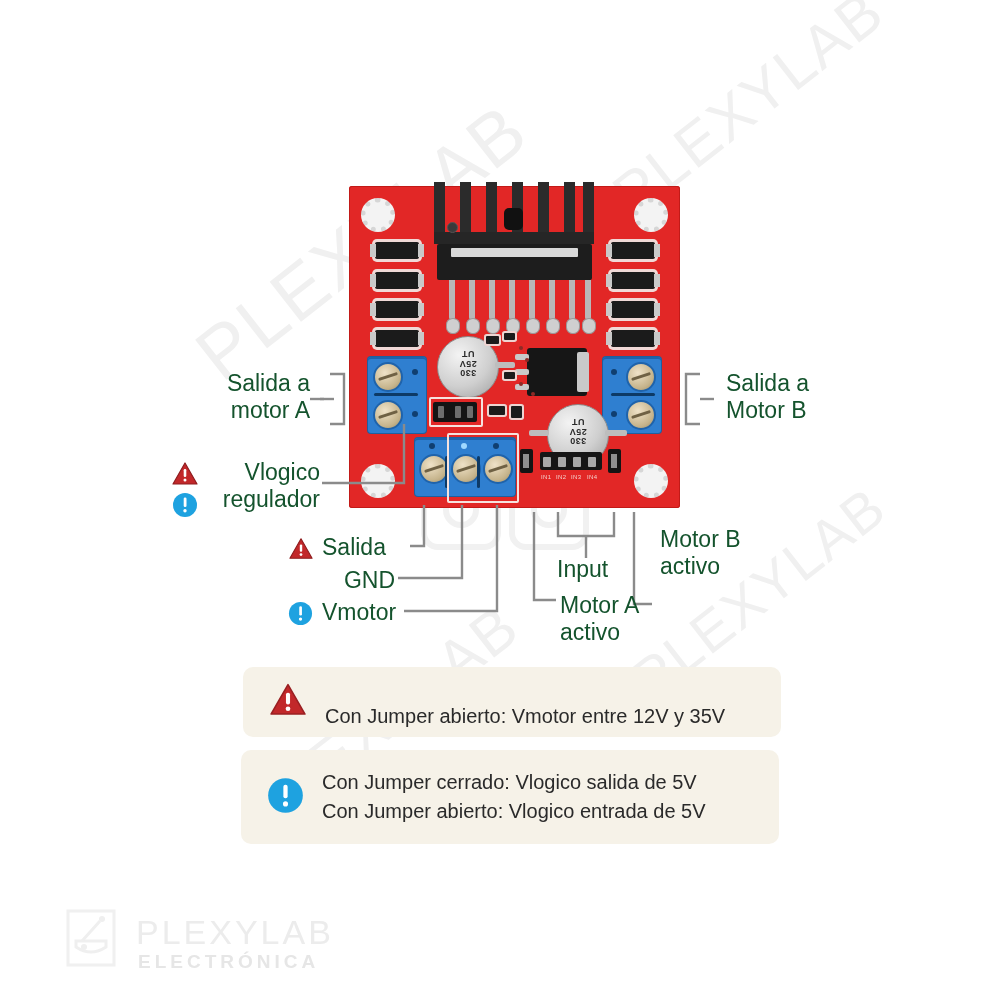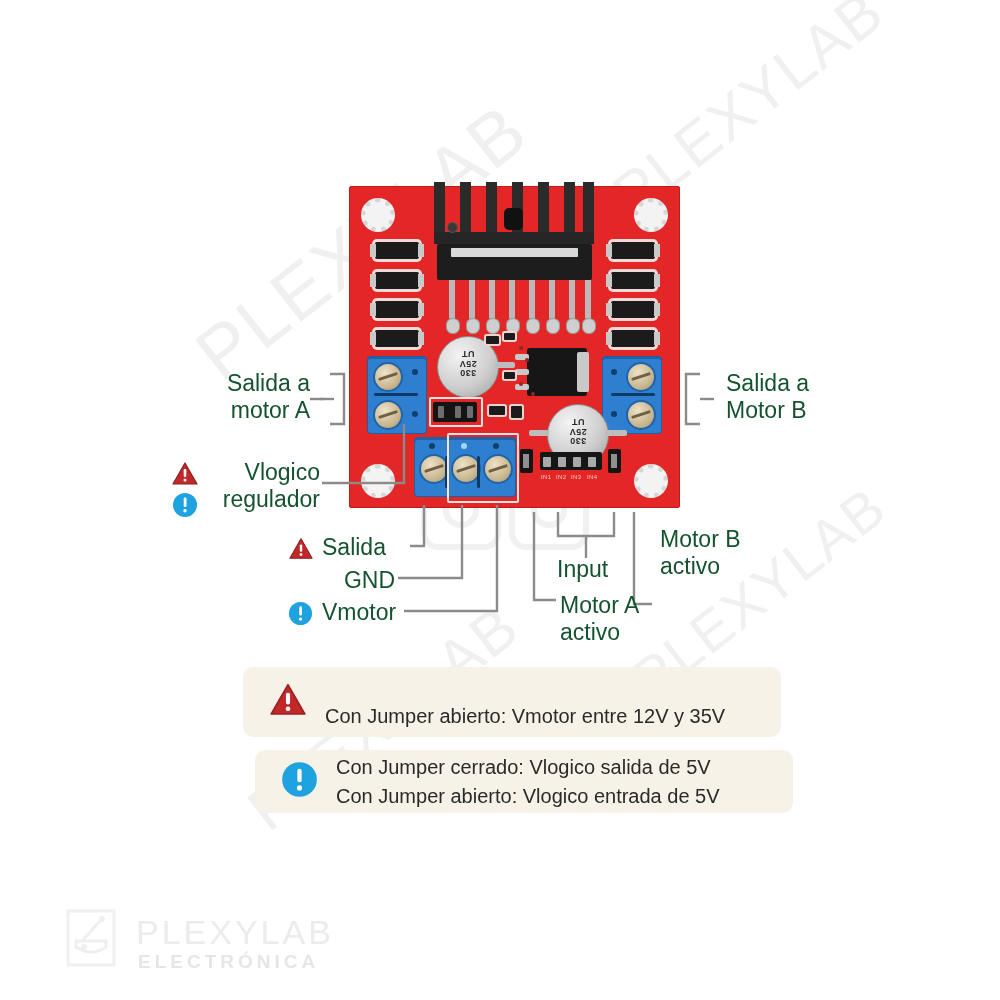--- a/index.html
+++ b/index.html
@@ -337,21 +337,21 @@
     <div class="licon">
       <svg width="38" height="38" viewBox="0 0 26 26">
         <path d="M13 2.5 L24.6 22.6 H1.4 Z" fill="#c2282a" stroke="#9a2022" stroke-width="1.1" stroke-linejoin="round"></path>
         <rect x="11.6" y="8" width="2.8" height="8" rx="1.3" fill="#fff"></rect>
         <circle cx="13" cy="19" r="1.6" fill="#fff"></circle>
       </svg>
     </div>
     <div class="ltext"><br><span>Con Jumper abierto: Vmotor entre 12V y 35V</span></div>
   </div>
 
-  <div class="legend" style="left:255px;top:750px;width:538px;height:63px">
+  <div class="legend" style="left:241px;top:750px;width:538px;height:94px">
     <div class="licon">
       <svg width="37" height="37" viewBox="0 0 26 26">
         <circle cx="13" cy="13" r="12.2" fill="#1ea2e0"></circle>
         <rect x="11.5" y="5.4" width="3" height="9.6" rx="1.4" fill="#fff"></rect>
         <circle cx="13" cy="18.9" r="1.8" fill="#fff"></circle>
       </svg>
     </div>
     <div class="ltext"><span>Con Jumper cerrado: Vlogico salida de 5V</span><br><span>Con Jumper abierto: Vlogico entrada de 5V</span></div>
   </div>
 

